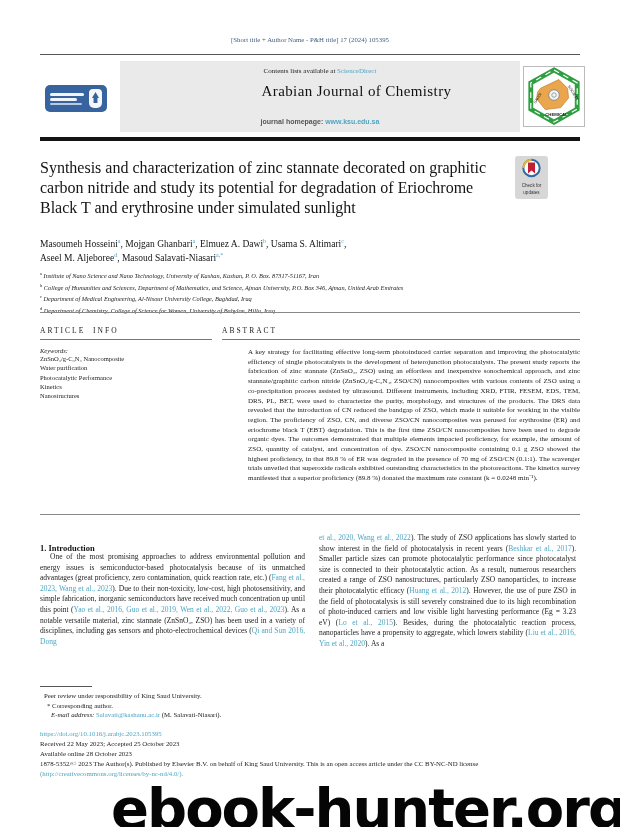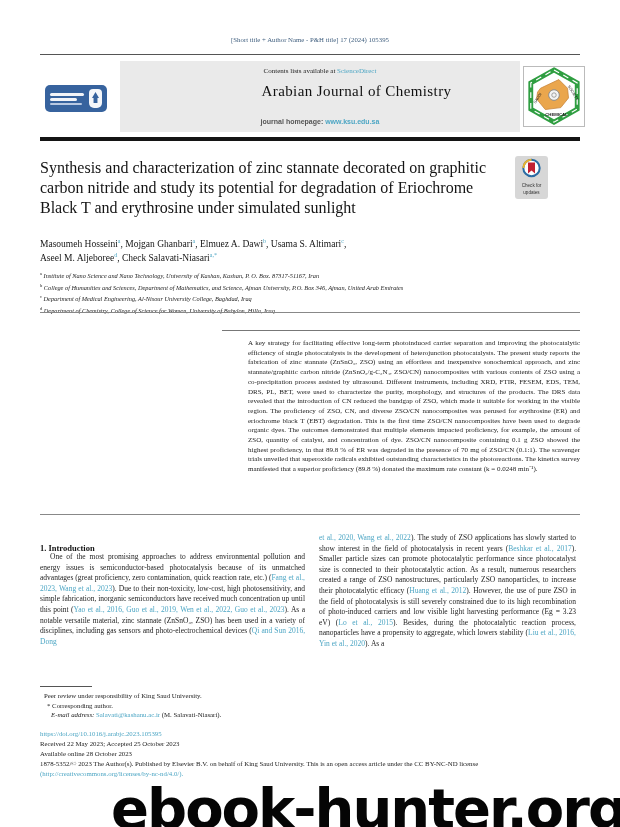--- a/index.html
+++ b/index.html
@@ -118,35 +118,46 @@
       <text x="16.5" y="31" font-size="4.6" fill="#333" text-anchor="middle">Check for</text>
       <text x="16.5" y="37.5" font-size="4.6" fill="#333" text-anchor="middle">updates</text>
     </svg>
   </div>
 
   <div class="abs" id="authors">
     <div>
       <span><span>Masoumeh Hosseini</span><sup class="asup">a</sup><span>, </span></span><span><span>Mojgan Ghanbari</span><sup class="asup">a</sup><span>, </span></span><span><span>Elmuez A. Dawi</span><sup class="asup">b</sup><span>, </span></span><span><span>Usama S. Altimari</span><sup class="asup">c</sup><span>,</span></span>
     </div>
     <div>
-      <span><span>Aseel M. Aljeboree</span><sup class="asup">d</sup><span>, </span></span><span><span>Check Salavati-Niasari</span><sup class="asup">a,*</sup></span>
+      <span><span>Aseel M. Aljeboree</span><sup class="asup">d</sup><span>, </span></span><span><span>Masoud Salavati-Niasari</span><sup class="asup">a,*</sup></span>
     </div>
   </div>
 
   <div class="abs" id="affiliations">
     <div class="affil"><sup>a</sup><span> Institute of Nano Science and Nano Technology, University of Kashan, Kashan, P. O. Box. 87317-51167, Iran</span></div>
     <div class="affil"><sup>b</sup><span> College of Humanities and Sciences, Department of Mathematics, and Science, Ajman University, P.O. Box 346, Ajman, United Arab Emirates</span></div>
     <div class="affil"><sup>c</sup><span> Department of Medical Engineering, Al-Nisour University College, Baghdad, Iraq</span></div>
     <div class="affil"><sup>d</sup><span> Department of Chemistry, College of Science for Women, University of Babylon, Hilla, Iraq</span></div>
   </div>
 
   <div class="abs" id="rule-affil"></div>
 
+  <div class="abs" id="info-col">
+    <div class="sec-head">ARTICLE INFO</div>
+    <div class="sec-rule"></div>
+    <div id="keywords-label">Keywords:</div>
+    <div class="kw">ZnSnO₃/g-C₃N₄ Nanocomposite</div>
+    <div class="kw">Water purification</div>
+    <div class="kw">Photocatalytic Performance</div>
+    <div class="kw">Kinetics</div>
+    <div class="kw">Nanostructures</div>
+  </div>
 
   <div class="abs" id="abstract-col">
+    <div class="sec-head">ABSTRACT</div>
     <div class="sec-rule"></div>
     <div id="abstract-text">A key strategy for facilitating effective long-term photoinduced carrier separation and improving the photocatalytic efficiency of single photocatalysts is the development of heterojunction photocatalysts. The present study reports the fabrication of zinc stannate (ZnSnO₃, ZSO) using an effortless and inexpensive sonochemical approach, and zinc stannate/graphitic carbon nitride (ZnSnO₃/g-C₃N₄, ZSO/CN) nanocomposites with various contents of ZSO using a co-precipitation process assisted by ultrasound. Different instruments, including XRD, FTIR, FESEM, EDS, TEM, DRS, PL, BET, were used to characterize the purity, morphology, and structures of the products. The DRS data revealed that the introduction of CN reduced the bandgap of ZSO, which made it suitable for working in the visible region. The proficiency of ZSO, CN, and diverse ZSO/CN nanocomposites was perused for erythrosine (ER) and eriochrome black T (EBT) degradation. This is the first time ZSO/CN nanocomposites have been used to degrade organic dyes. The outcomes demonstrated that multiple elements impacted proficiency, for example, the amount of ZSO, quantity of catalyst, and concentration of dye. ZSO/CN nanocomposite containing 0.1 g ZSO showed the highest proficiency, in that 89.8 % of ER was degraded in the presence of 70 mg of ZSO/CN (0.1:1). The scavenger trials unveiled that superoxide radicals exhibited outstanding characteristics in the photoreactions. The kinetics survey manifested that a superior proficiency (89.8 %) donated the maximum rate constant (k = 0.0248 min⁻¹).</div>
   </div>
 
   <div class="abs" id="rule-abs"></div>
 
   <div class="abs" id="intro-heading">1. Introduction</div>
 
   <div class="abs bodycol" id="col-left">
     <p><span>One of the most promising approaches to address environmental pollution and energy issues is semiconductor-based photocatalysis because of its unmatched advantages (great proficiency, zero contamination, quick reaction rate, etc.) (</span><span class="lnk">Fang et al., 2023, Wang et al., 2023</span><span>). Due to their non-toxicity, low-cost, high photosensitivity, and simple fabrication, inorganic semiconductors have received much concentration up until this point (</span><span class="lnk">Yao et al., 2016, Guo et al., 2019, Wen et al., 2022, Guo et al., 2023</span><span>). As a notable versatile material, zinc stannate (ZnSnO₃, ZSO) has been used in a variety of disciplines, including gas sensors and photo-electrochemical devices (</span><span class="lnk">Qi and Sun 2016, Dong</span></p>

